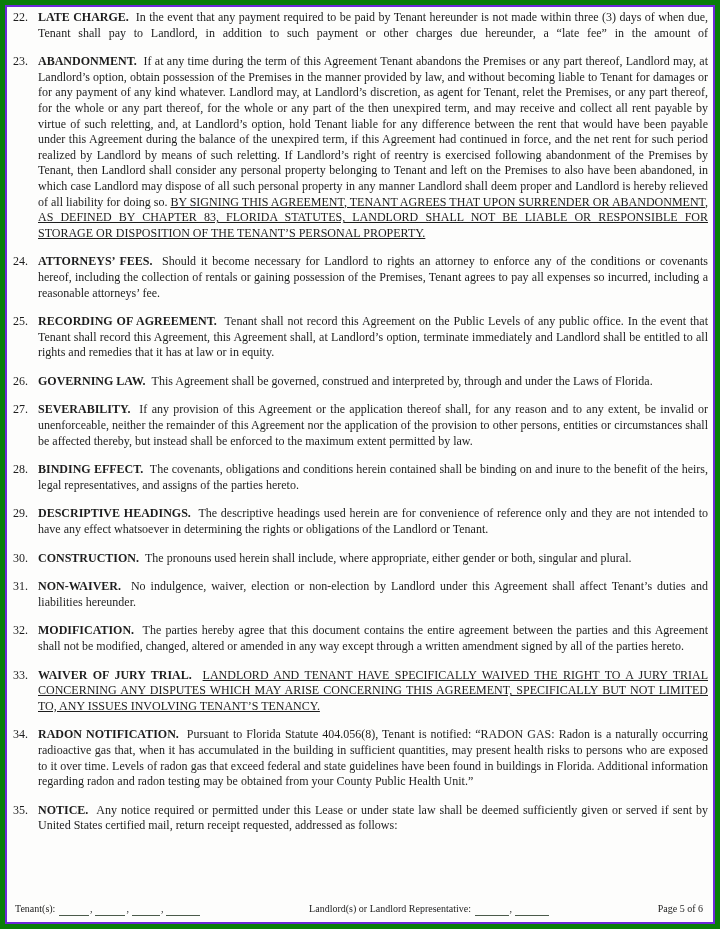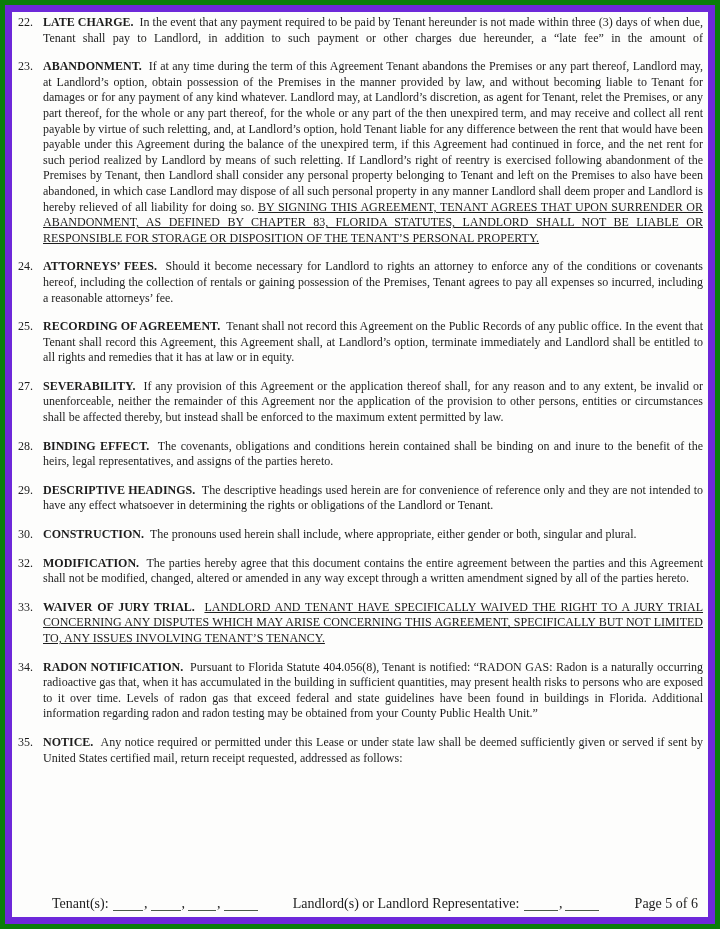--- a/index.html
+++ b/index.html
@@ -8,21 +8,21 @@
     width:720px;height:929px;
     box-sizing:border-box;
     background:#fdfdfc;
     border:5px solid #0a7e0a;
     overflow:hidden;
     font-family:"Liberation Serif","DejaVu Serif",serif;
     color:#1d1d1d;
   }
   .inner{
     position:absolute;inset:0;
-    border:7px solid #6d28d9;
+    border:2px solid #6d28d9;
     box-sizing:border-box;
     padding:3px 5px 0 3px;
     overflow:hidden;
   }
   .sec{
     position:relative;
     padding-left:28px;
     margin:0 0 13px 0;
     font-size:12px;
     line-height:15.6px;
@@ -47,24 +47,23 @@
     display:inline-block;
     border-bottom:1px solid #2b2b2b;
     height:13px;
   }
   .grow{flex:1 1 auto;}
   .w105{width:105px;}
   .lbl{white-space:pre;}
   .footer{
     position:absolute;left:8px;right:10px;bottom:6px;
     display:flex;align-items:flex-end;justify-content:space-between;
-    font-size:14px;line-height:15px;
+    font-size:10px;line-height:15px;
     font-family:"Liberation Serif","DejaVu Serif",serif;
     color:#1d1d1d;
-    margin-left:32px;
   }
   .fgroup{display:inline-flex;align-items:flex-end;white-space:pre;}
   .fblank{
     display:inline-block;height:12px;
     border-bottom:1px solid #4a5a4a;
     margin:0 1px;
   }
   .fb30{width:30px;} .fb28{width:28px;} .fb34{width:34px;}
   .comma{padding-right:2px;}
 </style>
@@ -84,23 +83,27 @@
       <p class="txt"><b class="hd">ABANDONMENT.</b><span>If at any time during the term of this Agreement Tenant abandons the Premises or any part thereof, Landlord may, at Landlord’s option, obtain possession of the Premises in the manner provided by law, and without becoming liable to Tenant for damages or for any payment of any kind whatever.  Landlord may, at Landlord’s discretion, as agent for Tenant, relet the Premises, or any part thereof, for the whole or any part thereof, for the whole or any part of the then unexpired term, and may receive and collect all rent payable by virtue of such reletting, and, at Landlord’s option, hold Tenant liable for any difference between the rent that would have been payable under this Agreement during the balance of the unexpired term, if this Agreement had continued in force, and the net rent for such period realized by Landlord by means of such reletting.  If Landlord’s right of reentry is exercised following abandonment of the Premises by Tenant, then Landlord shall consider any personal property belonging to Tenant and left on the Premises to also have been abandoned, in which case Landlord may dispose of all such personal property in any manner Landlord shall deem proper and Landlord is hereby relieved of all liability for doing so. </span><span class="ul">BY SIGNING THIS AGREEMENT, TENANT AGREES THAT UPON SURRENDER OR ABANDONMENT, AS DEFINED BY CHAPTER 83, FLORIDA STATUTES, LANDLORD SHALL NOT BE LIABLE OR RESPONSIBLE FOR STORAGE OR DISPOSITION OF THE TENANT’S PERSONAL PROPERTY.</span></p>
     </div>
 
     <div class="sec">
       <span class="num">24.</span>
       <p class="txt"><b class="hd">ATTORNEYS’ FEES.</b><span>Should it become necessary for Landlord to rights an attorney to enforce any of the conditions or covenants hereof, including the collection of rentals or gaining possession of the Premises, Tenant agrees to pay all expenses so incurred, including a reasonable attorneys’ fee.</span></p>
     </div>
 
     <div class="sec">
       <span class="num">25.</span>
-      <p class="txt"><b class="hd">RECORDING OF AGREEMENT.</b><span>Tenant shall not record this Agreement on the Public Records of any public office.  In the event that Tenant shall record this Agreement, this Agreement shall, at Landlord’s option, terminate immediately and Landlord shall be entitled to all rights and remedies that it has at law or in equity.</span></p>
+      <p class="txt"><b class="hd">RECORDING OF AGREEMENT.</b><span>Tenant shall not record this Agreement on the Public Levels of any public office.  In the event that Tenant shall record this Agreement, this Agreement shall, at Landlord’s option, terminate immediately and Landlord shall be entitled to all rights and remedies that it has at law or in equity.</span></p>
     </div>
 
+    <div class="sec">
+      <span class="num">26.</span>
+      <p class="txt"><b class="hd">GOVERNING LAW.</b><span>This Agreement shall be governed, construed and interpreted by, through and under the Laws of Florida.</span></p>
+    </div>
 
     <div class="sec">
       <span class="num">27.</span>
       <p class="txt"><b class="hd">SEVERABILITY.</b><span>If any provision of this Agreement or the application thereof shall, for any reason and to any extent, be invalid or unenforceable, neither the remainder of this Agreement nor the application of the provision to other persons, entities or circumstances shall be affected thereby, but instead shall be enforced to the maximum extent permitted by law.</span></p>
     </div>
 
     <div class="sec">
       <span class="num">28.</span>
       <p class="txt"><b class="hd">BINDING EFFECT.</b><span>The covenants, obligations and conditions herein contained shall be binding on and inure to the benefit of the heirs, legal representatives, and assigns of the parties hereto.</span></p>
     </div>
@@ -108,20 +111,24 @@
     <div class="sec">
       <span class="num">29.</span>
       <p class="txt"><b class="hd">DESCRIPTIVE HEADINGS.</b><span>The descriptive headings used herein are for convenience of reference only and they are not intended to have any effect whatsoever in determining the rights or obligations of the Landlord or Tenant.</span></p>
     </div>
 
     <div class="sec">
       <span class="num">30.</span>
       <p class="txt"><b class="hd">CONSTRUCTION.</b><span>The pronouns used herein shall include, where appropriate, either gender or both, singular and plural.</span></p>
     </div>
 
+    <div class="sec">
+      <span class="num">31.</span>
+      <p class="txt"><b class="hd">NON-WAIVER.</b><span>No indulgence, waiver, election or non-election by Landlord under this Agreement shall affect Tenant’s duties and liabilities hereunder.</span></p>
+    </div>
 
     <div class="sec">
       <span class="num">32.</span>
       <p class="txt"><b class="hd">MODIFICATION.</b><span>The parties hereby agree that this document contains the entire agreement between the parties and this Agreement shall not be modified, changed, altered or amended in any way except through a written amendment signed by all of the parties hereto.</span></p>
     </div>
 
     <div class="sec">
       <span class="num">33.</span>
       <p class="txt"><b class="hd">WAIVER OF JURY TRIAL.</b><span class="ul">LANDLORD AND TENANT HAVE SPECIFICALLY WAIVED THE RIGHT TO A JURY TRIAL CONCERNING ANY DISPUTES WHICH MAY ARISE CONCERNING THIS AGREEMENT, SPECIFICALLY BUT NOT LIMITED TO, ANY ISSUES INVOLVING TENANT’S TENANCY.</span></p>
     </div>

